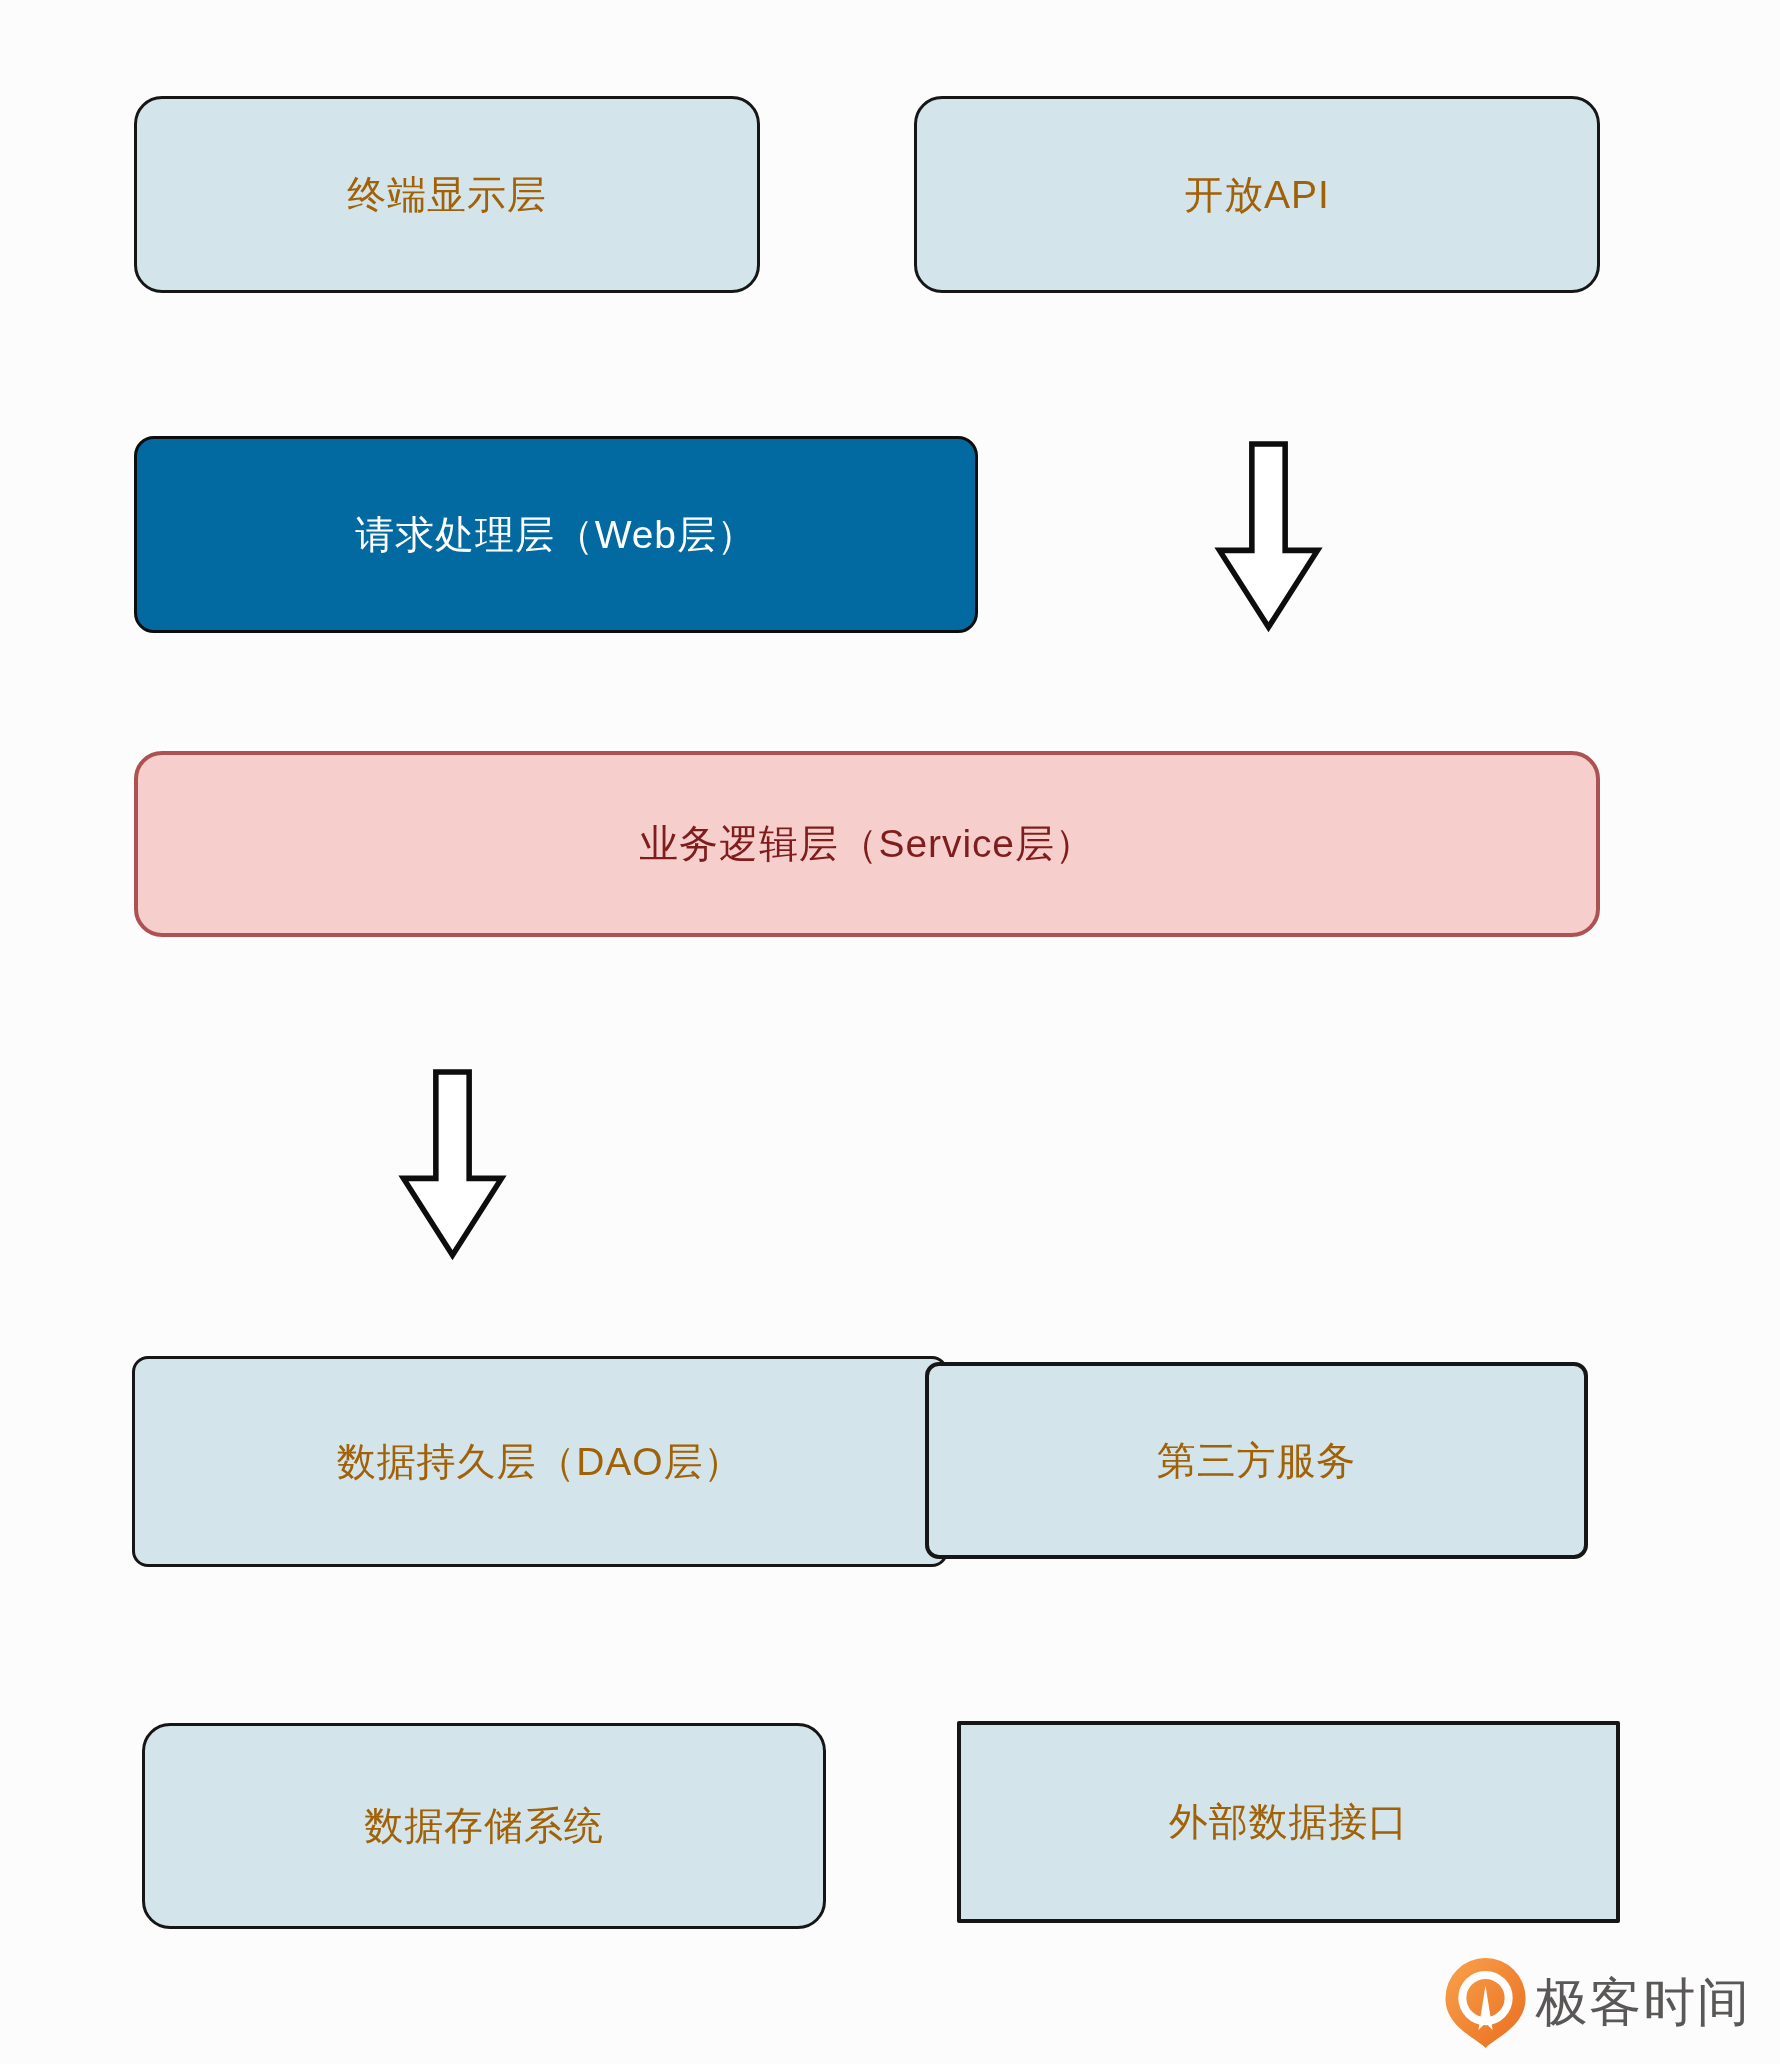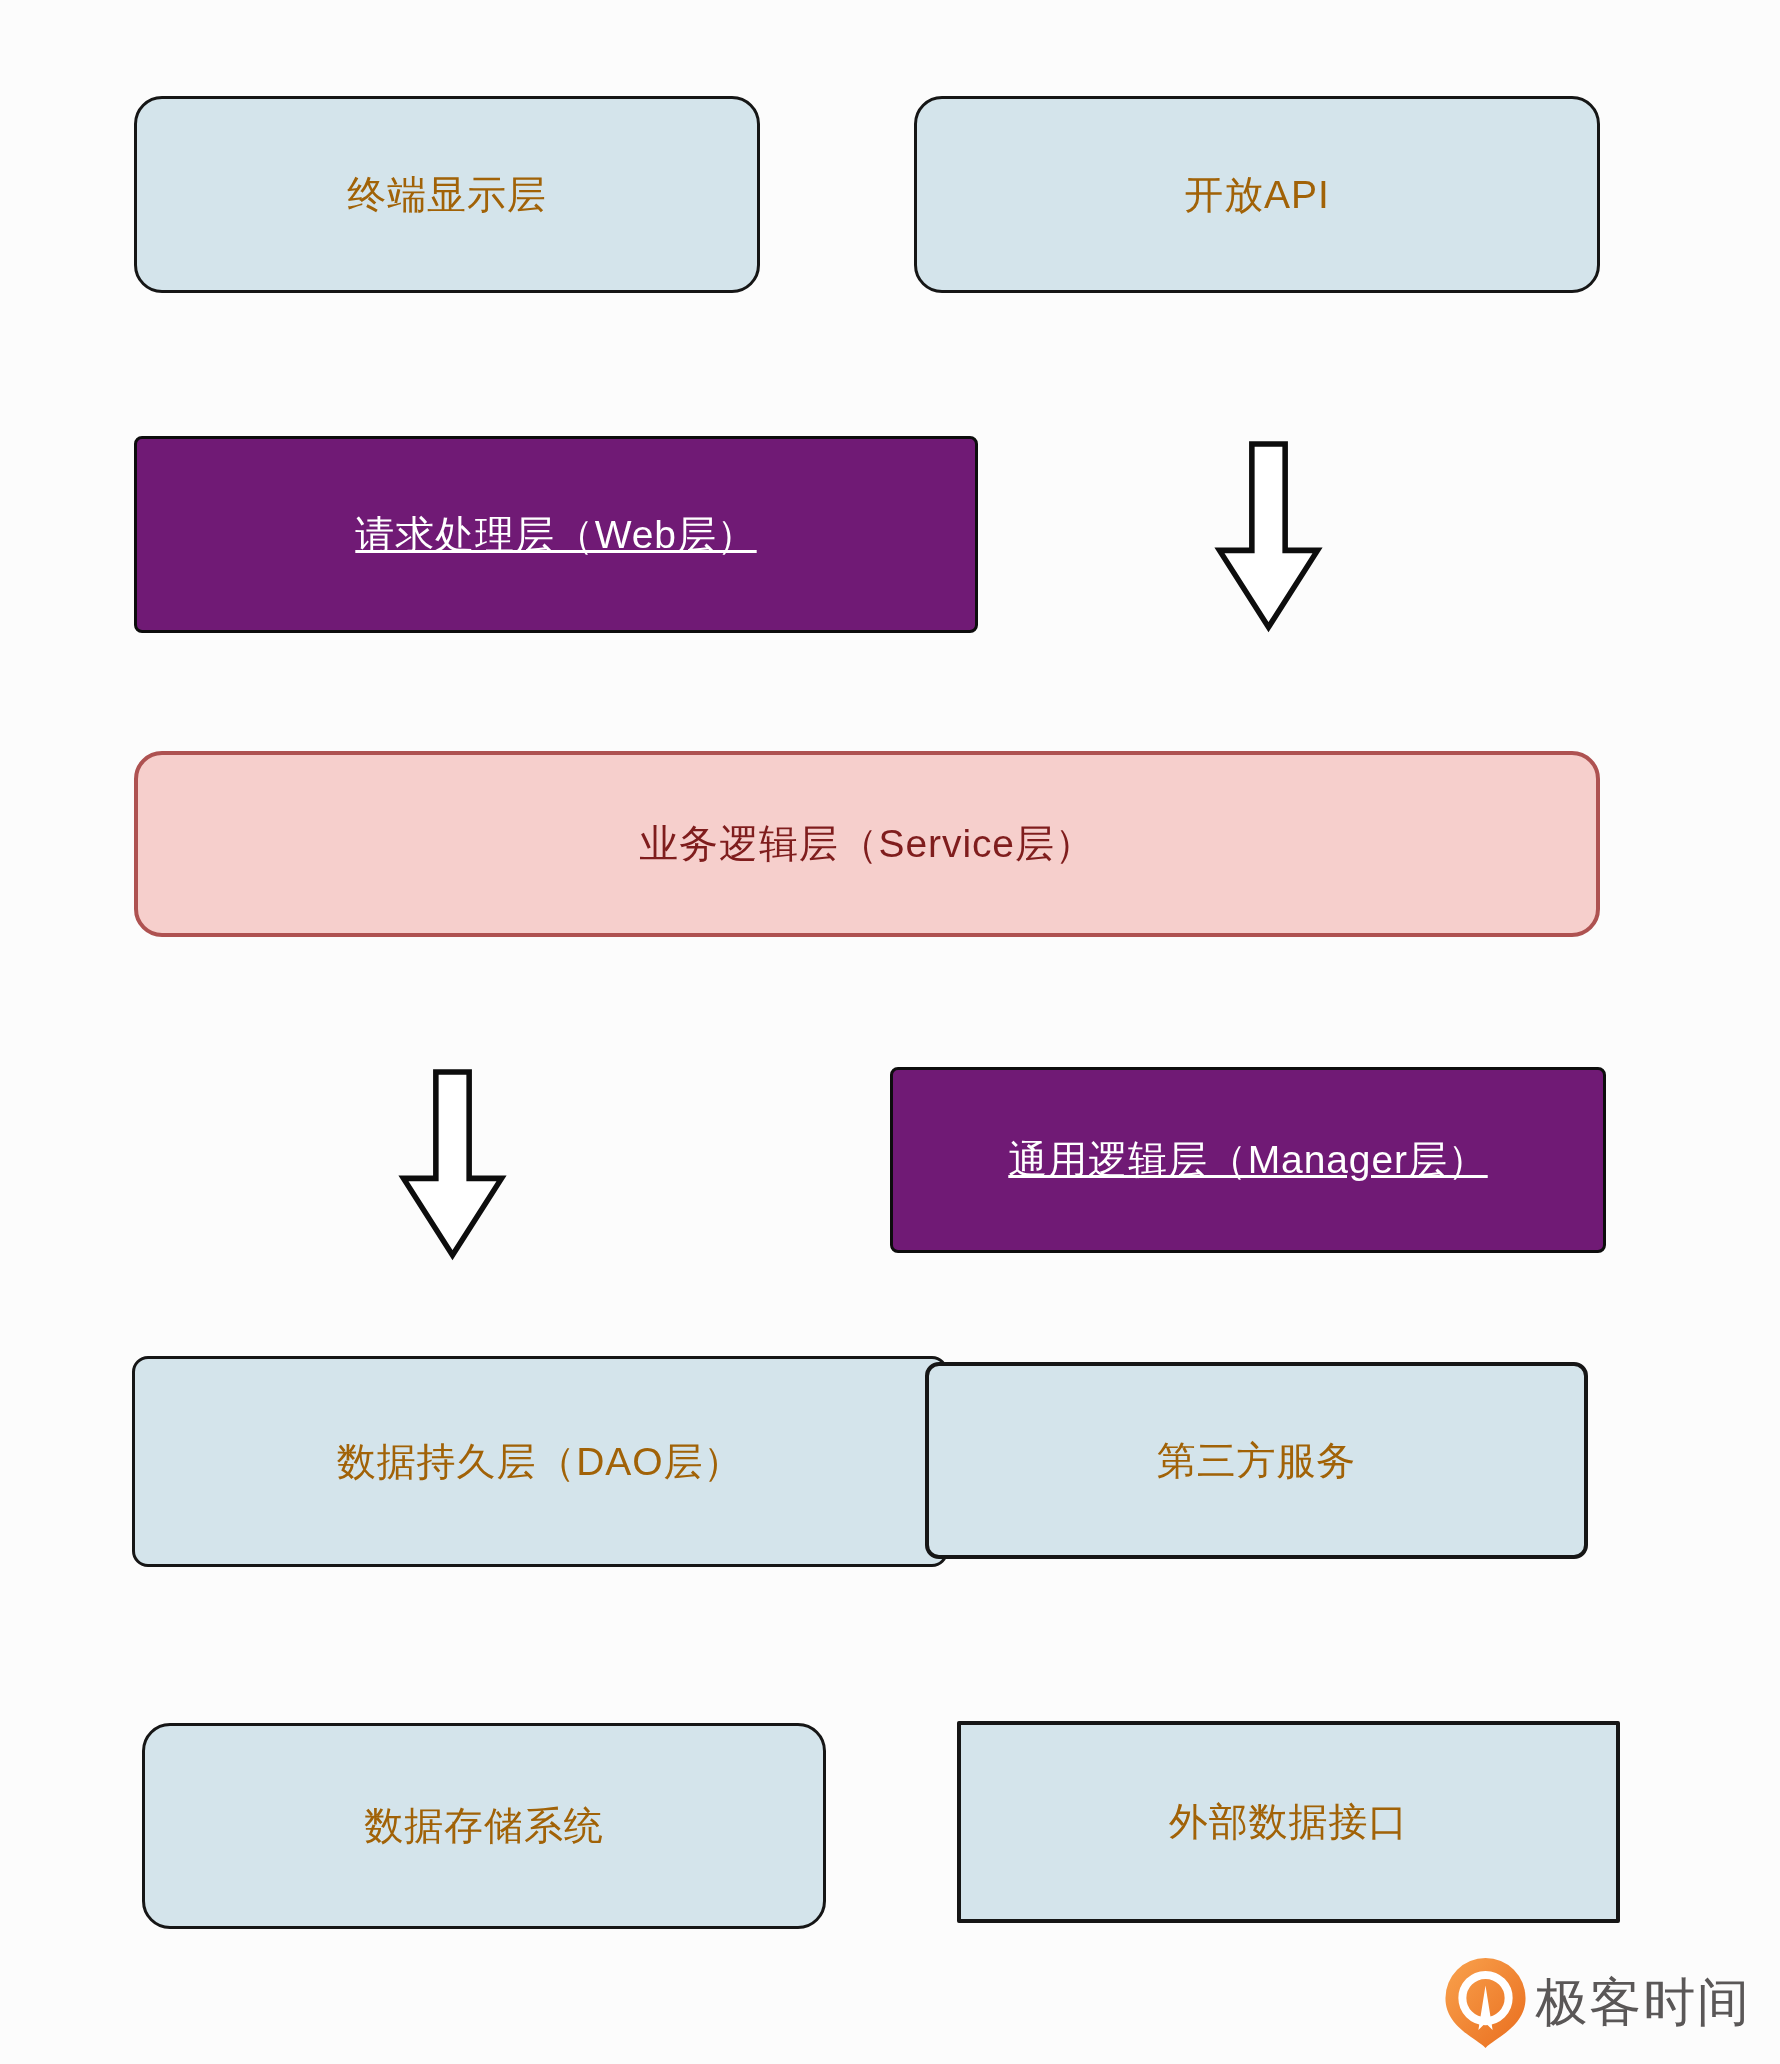--- a/index.html
+++ b/index.html
@@ -25,25 +25,24 @@
     color: #a16207;
     box-sizing: border-box;
     text-align: center;
   }
   .node.light {
     background: #d4e4eb;
     border: 3.7px solid #161616;
     border-radius: 28px;
   }
   .node.blue {
-    background: #701a75;
+    background: #0369a1;
     border: 3.7px solid #0d0d0d;
-    border-radius: 8px;
+    border-radius: 20px;
     color: #ffffff;
-    text-decoration: underline;
   }
   .node.pink {
     background: #f6cfcc;
     border: 4.6px solid #ae5251;
     border-radius: 28px;
     color: #7f1d1d;
   }
   .node.square {
     border-radius: 1.9px;
     border-width: 4.6px;
@@ -89,23 +88,20 @@
   </svg>
 
   <div class="node pink" style="left:134px; top:751px; width:1466px; height:186px;">
     <span>业务逻辑层（Service层）</span>
   </div>
 
   <svg class="arrow" style="left:397px; top:1067px;" viewBox="0 0 120 210">
     <polygon points="42,5 78,5 78,120 113,120 60,203 7,120 42,120" fill="#ffffff" stroke="#0d0d0d" stroke-width="6" stroke-linejoin="miter"></polygon>
   </svg>
 
-  <div class="node blue" style="left:890px; top:1067px; width:716px; height:186px;">
-    <span>通用逻辑层（Manager层）</span>
-  </div>
 
   <div class="node light" style="left:132px; top:1356px; width:816px; height:211px;border-radius:16px;">
     <span>数据持久层（DAO层）</span>
   </div>
 
   <div class="node light square" style="left:925px; top:1362px; width:663px; height:197px;border-radius:14px;">
     <span>第三方服务</span>
   </div>
 
   <div class="node light square" style="left:957px; top:1721px; width:663px; height:202px;">

